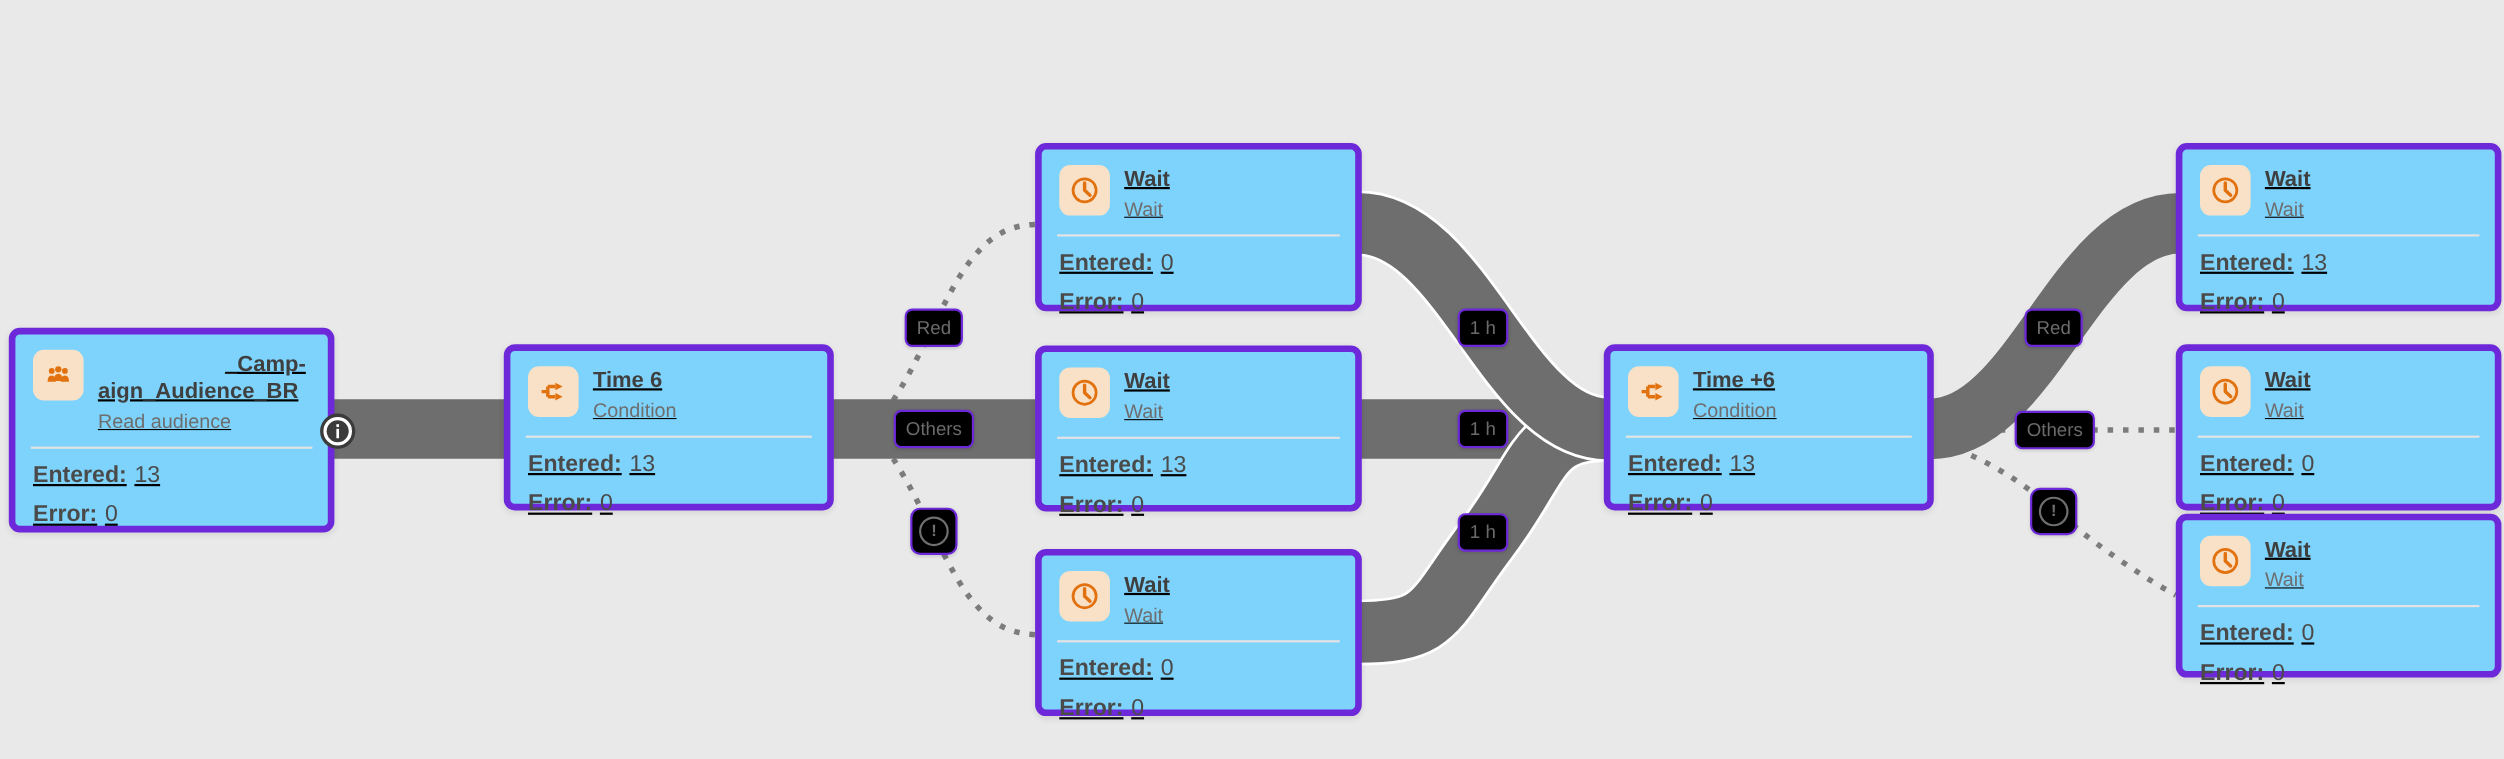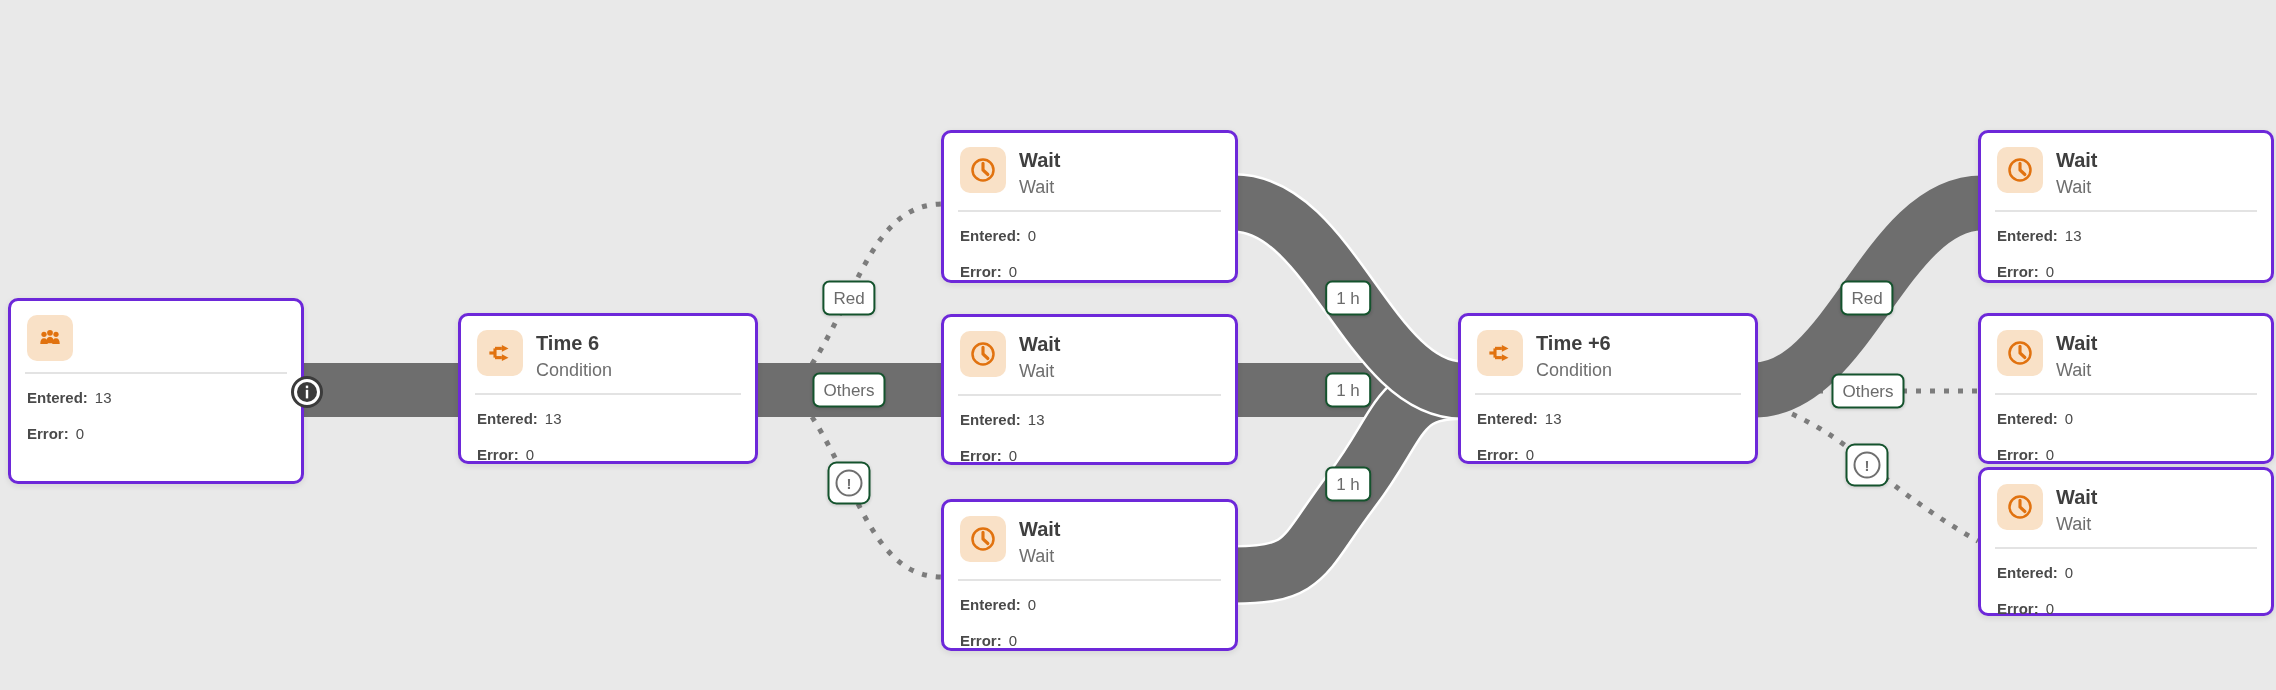--- a/index.html
+++ b/index.html
@@ -6,39 +6,39 @@
   #canvas{
     position:relative;width:2276px;height:690px;overflow:hidden;
     background:#e9e9e9;
     font-family:"Liberation Sans","DejaVu Sans",sans-serif;
   }
   #flows{position:absolute;left:0;top:0;}
   .band{fill:none;stroke:#6e6e6e;}
   .halo{fill:none;stroke:#ffffff;}
   .dot{fill:none;stroke:#7c7c7c;stroke-width:5;stroke-dasharray:5 9;}
   .node{
-    position:absolute;background:#ffffff;border:3px solid #6d28d9;border-radius:10px;
-    box-shadow:0 2px 6px rgba(0,0,0,0.09);box-sizing:border-box;padding:14px 16px;
+    position:absolute;background:#7dd3fc;border:6px solid #6d28d9;border-radius:10px;
+    box-shadow:0 2px 6px rgba(0,0,0,0.09);box-sizing:border-box;padding:14px 16px;text-decoration:underline;
   }
   .hdr{display:flex;gap:13px;}
   .tile{
     flex:0 0 46px;width:46px;height:46px;border-radius:10px;background:#f9e1c7;
     display:flex;align-items:center;justify-content:center;
   }
   .tblock{flex:1;min-width:0;padding-top:1px;}
   .title{font-size:20px;font-weight:bold;color:#3f3f3f;line-height:25px;}
   .title-r{text-align:right;padding-right:4px;}
   .subtitle{font-size:18px;color:#6e6e6e;line-height:24px;margin-top:2px;}
   .divider{height:2px;background:#e3e3e3;margin:11px -2px 0;}
-  .stat{margin-top:12px;font-size:15px;color:#4a4a4a;line-height:24px;white-space:nowrap;}
+  .stat{margin-top:12px;font-size:21px;color:#4a4a4a;line-height:24px;white-space:nowrap;}
   .stat .lbl{font-weight:bold;}
   .stat .val{margin-left:7px;}
   .badge{
     position:absolute;transform:translate(-50%,-50%);
-    background:#ffffff;border:2px solid #14532d;border-radius:7px;
+    background:#000000;border:2px solid #6d28d9;border-radius:7px;
     color:#6b6b6b;font-size:17px;line-height:1;padding:7px 9px;
     box-shadow:0 1px 3px rgba(0,0,0,0.12);white-space:nowrap;z-index:2;
   }
   .badge.square{padding:6px;border-radius:9px;}
   .excl-ring{
     display:flex;width:23px;height:23px;border:2px solid #6f6f6f;border-radius:50%;
     align-items:center;justify-content:center;font-weight:bold;font-size:15px;color:#6f6f6f;
   }
   .info-btn{position:absolute;left:289px;top:374px;width:36px;height:36px;z-index:3;}
   .node{z-index:1;}
@@ -84,20 +84,25 @@
       <div class="tile">
         <svg width="30" height="30" viewBox="0 0 24 24" fill="#e1720f">
           <circle cx="7.2" cy="9" r="2.1"></circle>
             <path d="M4.2 16.8 q0 -4.6 3 -4.6 q3 0 3 4.6 z"></path>
           <circle cx="12" cy="7.8" r="2.3"></circle>
             <path d="M8.8 16.2 q0 -5.2 3.2 -5.2 q3.2 0 3.2 5.2 z"></path>
           <circle cx="16.8" cy="9" r="2.1"></circle>
             <path d="M13.8 16.8 q0 -4.6 3 -4.6 q3 0 3 4.6 z"></path>
         </svg>
       </div>
+      <div class="tblock">
+        <div class="title title-r">_Camp-</div>
+        <div class="title">aign_Audience_BR</div>
+        <div class="subtitle">Read audience</div>
+      </div>
     </div>
     <div class="divider"></div>
     <div class="stat"><span class="lbl">Entered:</span><span class="val">13</span></div>
     <div class="stat"><span class="lbl">Error:</span><span class="val">0</span></div>
   </div>
 
   <div class="info-btn">
     <svg width="36" height="36" viewBox="0 0 36 36">
       <circle cx="18" cy="18" r="14.5" fill="#ffffff" stroke="#3b3b3b" stroke-width="3"></circle>
       <circle cx="18" cy="18" r="10" fill="#3b3b3b"></circle>

